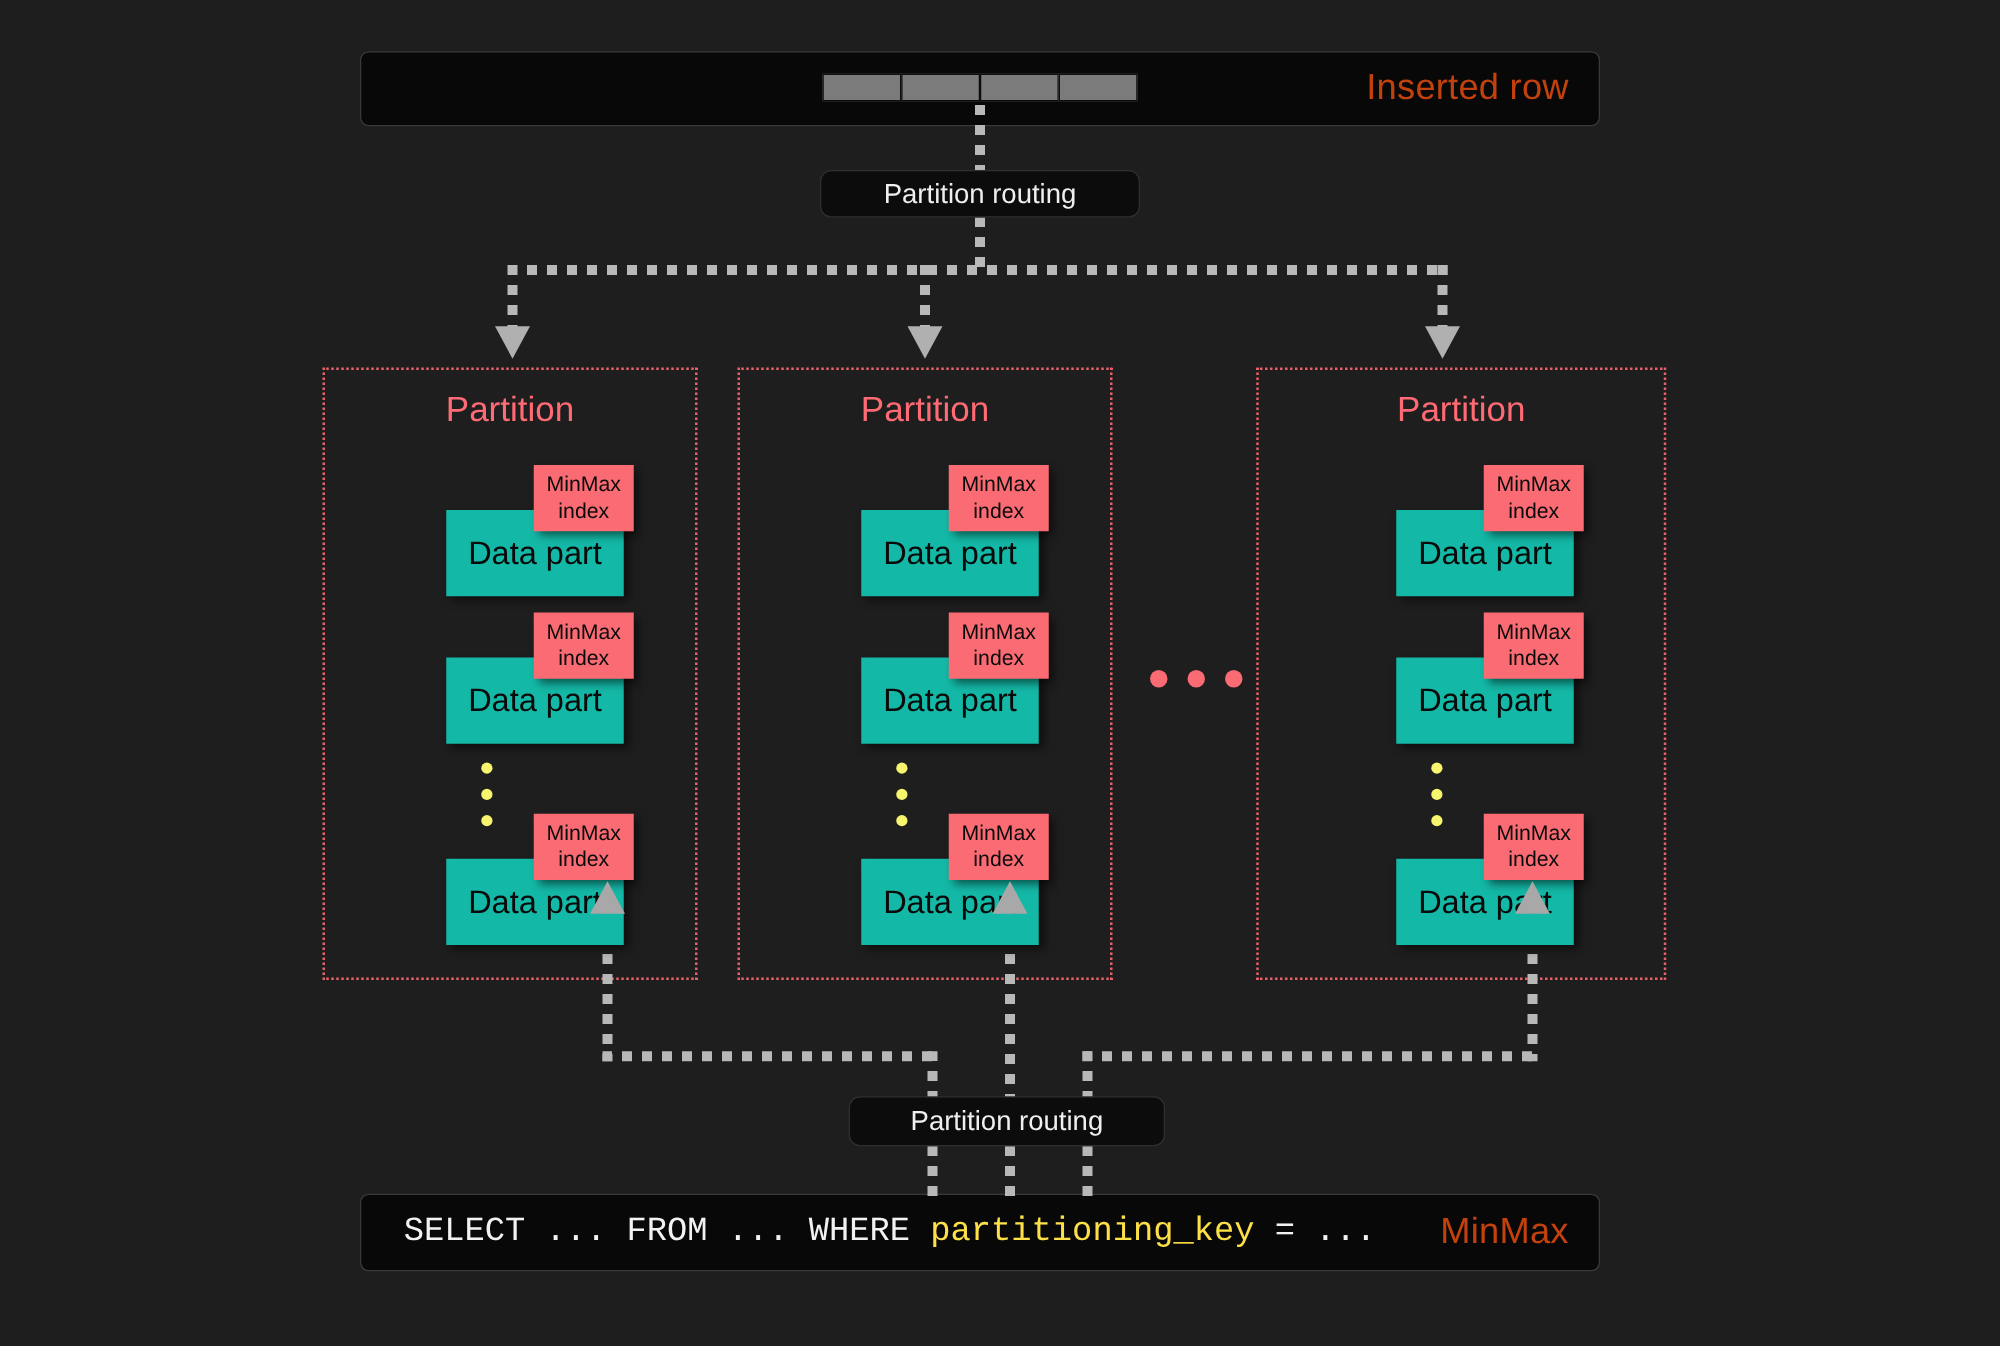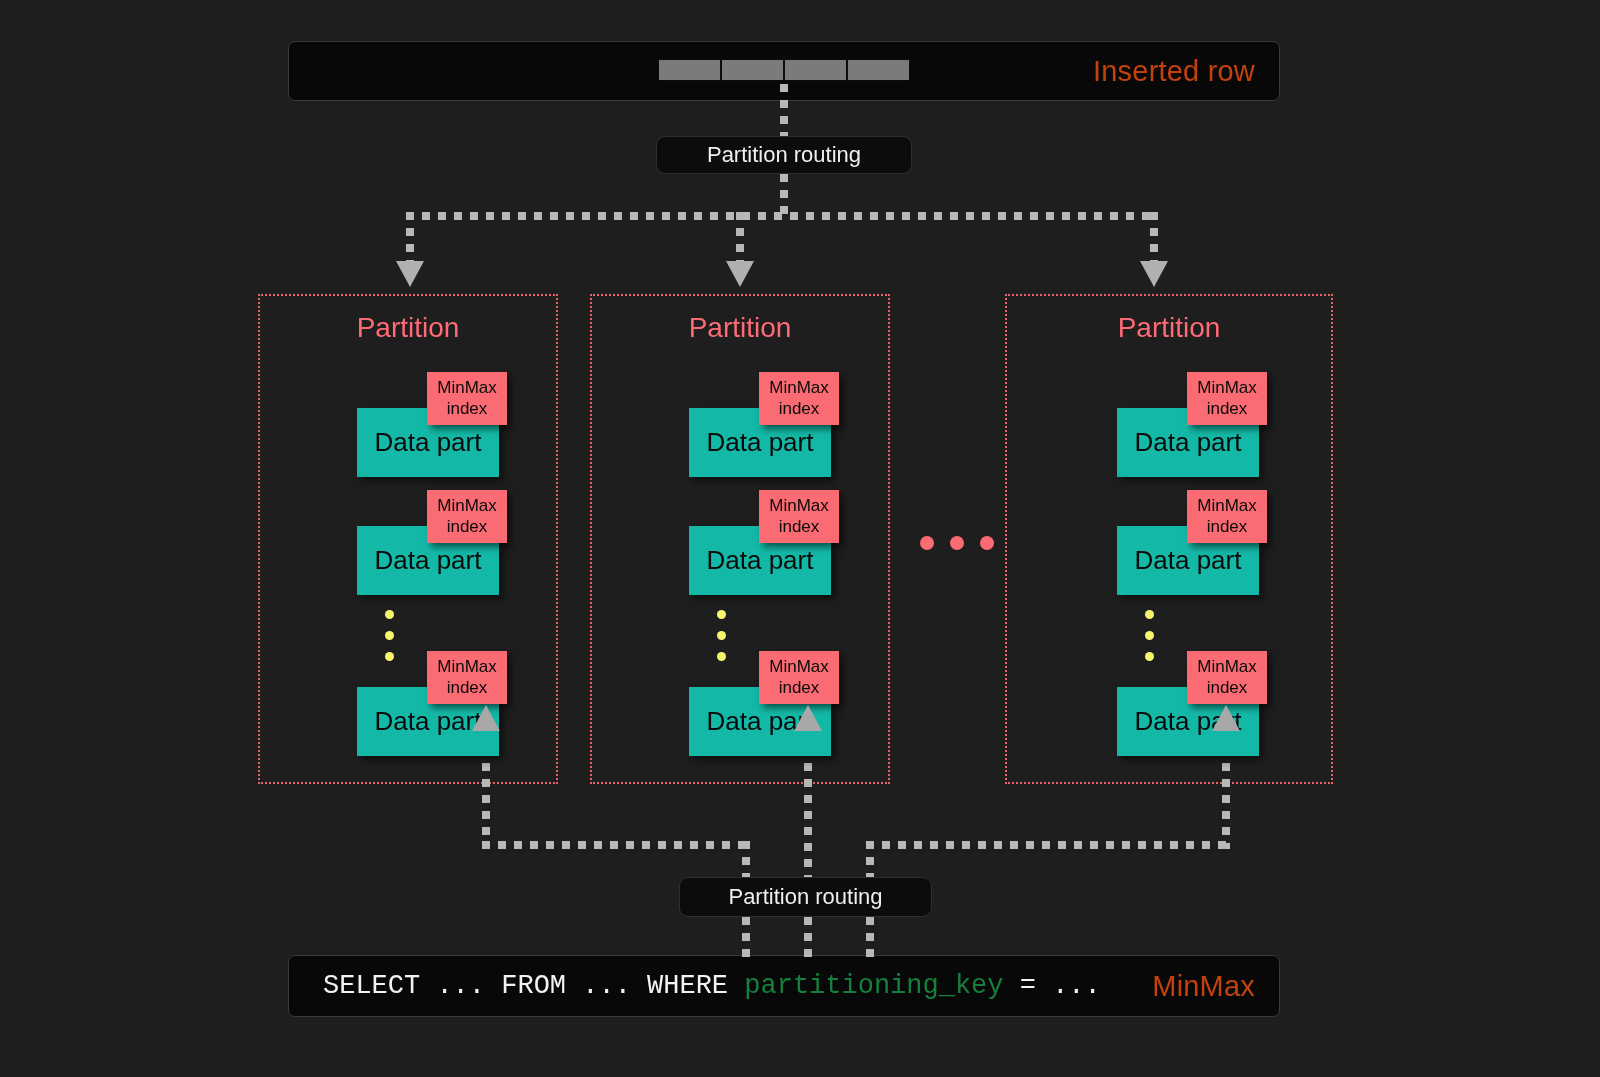--- a/index.html
+++ b/index.html
@@ -62,21 +62,21 @@
     position: absolute;
     left: 34px;
     top: 50%;
     transform: translateY(-50%);
     font-family: "Liberation Mono", "DejaVu Sans Mono", monospace;
     font-size: 27px;
     color: #f2f2f2;
     white-space: pre;
     letter-spacing: 0px;
   }
-  #query-text .kw { color: #15803d; }
+  #query-text .kw { color: #fde047; }
 
   
   .pill {
     position: absolute;
     background: #0c0c0c;
     border: 1px solid #2f2f2f;
     border-radius: 9px;
     box-sizing: border-box;
     display: flex;
     align-items: center;

